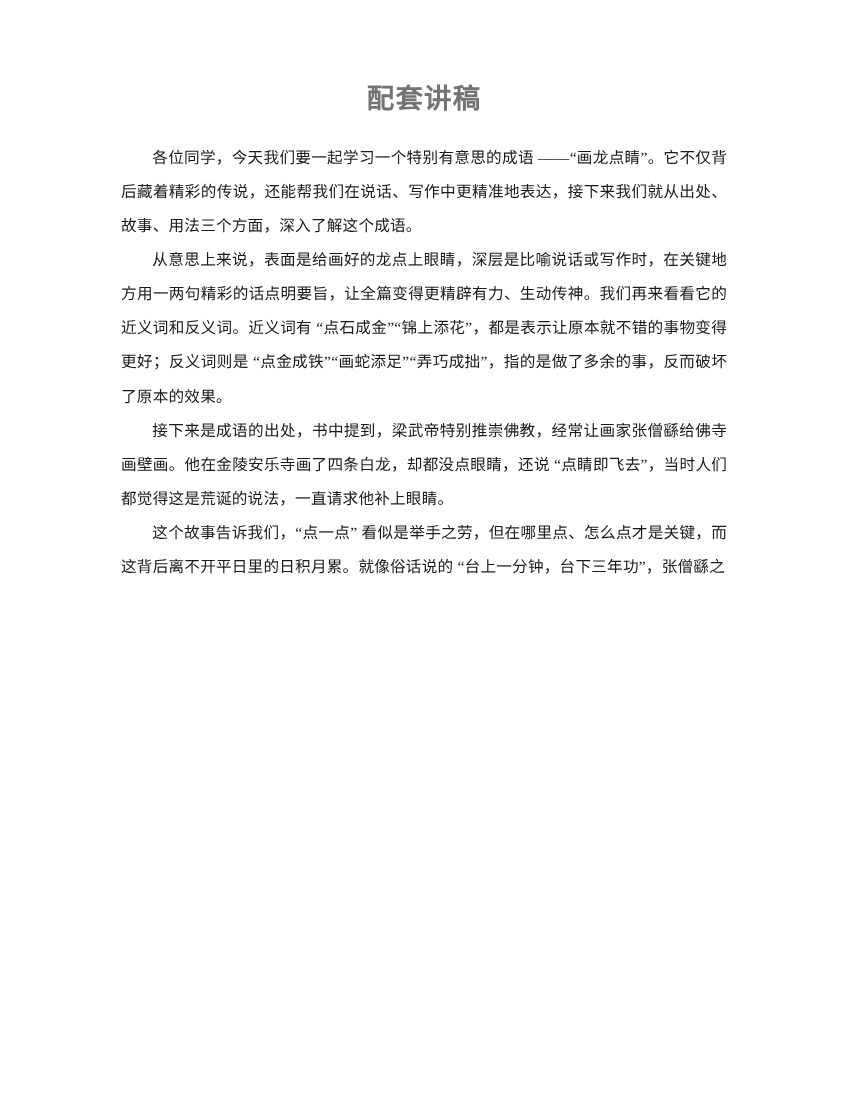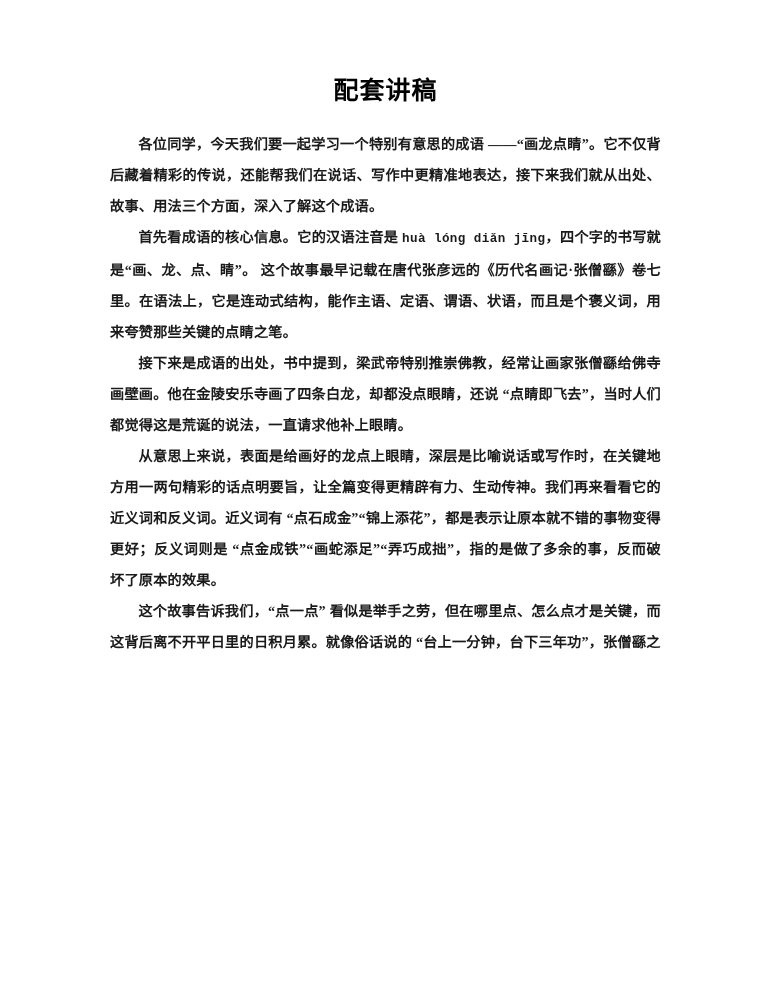--- a/index.html
+++ b/index.html
@@ -29,64 +29,62 @@
   }
   .doc-title {
     margin: 0;
     padding: 0;
     text-align: center;
     font-family: "Liberation Sans", "DejaVu Sans", sans-serif;
     font-weight: bold;
     font-size: 25px;
     line-height: 1;
     letter-spacing: 1px;
-    color: #000000;
+    color: #737373;
     padding-top: 78px;
     padding-bottom: 0;
   }
   .body-block {
     margin-top: 26px;
   }
   p.para {
     margin: 0 0 0 0;
     padding: 0;
     font-family: "Liberation Serif", "DejaVu Serif", serif;
     font-size: 14.2px;
     line-height: 31px;
     color: #1a1a1a;
     text-align: justify;
     text-justify: inter-ideograph;
     text-indent: 2em;
     word-break: break-all;
     letter-spacing: 0.2px;
-    font-weight: bold;
   }
   .pinyin {
     font-family: "Liberation Mono", "DejaVu Sans Mono", monospace;
     font-size: 12.6px;
     letter-spacing: 0.4px;
   }
 </style>
 </head>
 <body>
 
 <div class="page">
   <div class="content">
 
     <h1 class="doc-title">配套讲稿</h1>
 
     <div class="body-block">
 
       <p class="para">各位同学，今天我们要一起学习一个特别有意思的成语 ——“画龙点睛”。它不仅背后藏着精彩的传说，还能帮我们在说话、写作中更精准地表达，接下来我们就从出处、故事、用法三个方面，深入了解这个成语。</p>
 
-      <p class="para"><span>首先看成语的核心信息。它的汉语注音是 </span><span class="pinyin">huà lóng diǎn jīng</span><span>，四个字的书写就是“画、龙、点、睛”。 这个故事最早记载在唐代张彦远的《历代名画记·张僧繇》卷七里。在语法上，它是连动式结构，能作主语、定语、谓语、状语，而且是个褒义词，用来夸赞那些关键的点睛之笔。</span></p>
+
+      <p class="para">从意思上来说，表面是给画好的龙点上眼睛，深层是比喻说话或写作时，在关键地方用一两句精彩的话点明要旨，让全篇变得更精辟有力、生动传神。我们再来看看它的近义词和反义词。近义词有 “点石成金”“锦上添花”，都是表示让原本就不错的事物变得更好；反义词则是 “点金成铁”“画蛇添足”“弄巧成拙”，指的是做了多余的事，反而破坏了原本的效果。</p>
 
       <p class="para">接下来是成语的出处，书中提到，梁武帝特别推崇佛教，经常让画家张僧繇给佛寺画壁画。他在金陵安乐寺画了四条白龙，却都没点眼睛，还说 “点睛即飞去”，当时人们都觉得这是荒诞的说法，一直请求他补上眼睛。</p>
-
-      <p class="para">从意思上来说，表面是给画好的龙点上眼睛，深层是比喻说话或写作时，在关键地方用一两句精彩的话点明要旨，让全篇变得更精辟有力、生动传神。我们再来看看它的近义词和反义词。近义词有 “点石成金”“锦上添花”，都是表示让原本就不错的事物变得更好；反义词则是 “点金成铁”“画蛇添足”“弄巧成拙”，指的是做了多余的事，反而破坏了原本的效果。</p>
 
 
 
       <p class="para">这个故事告诉我们，“点一点” 看似是举手之劳，但在哪里点、怎么点才是关键，而这背后离不开平日里的日积月累。就像俗话说的 “台上一分钟，台下三年功”，张僧繇之</p>
 
     </div>
   </div>
 </div>
 
 </body></html>

